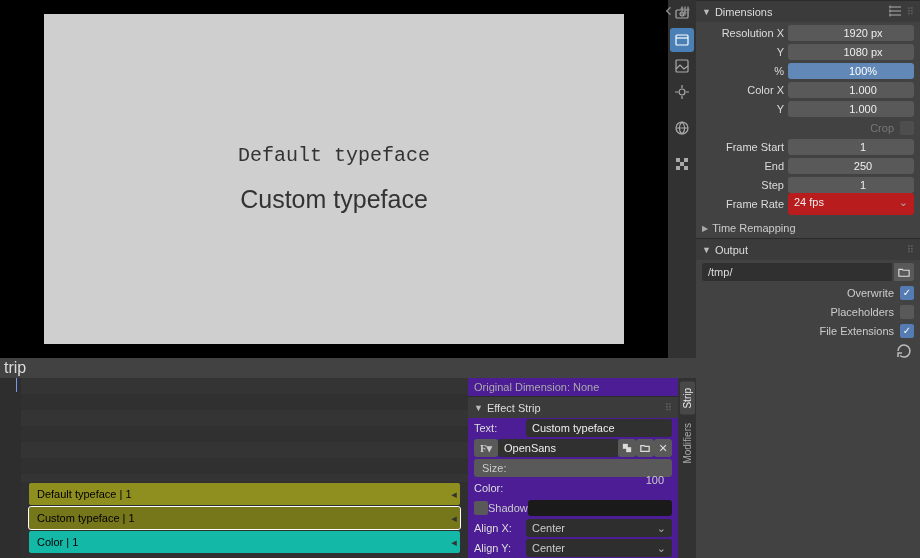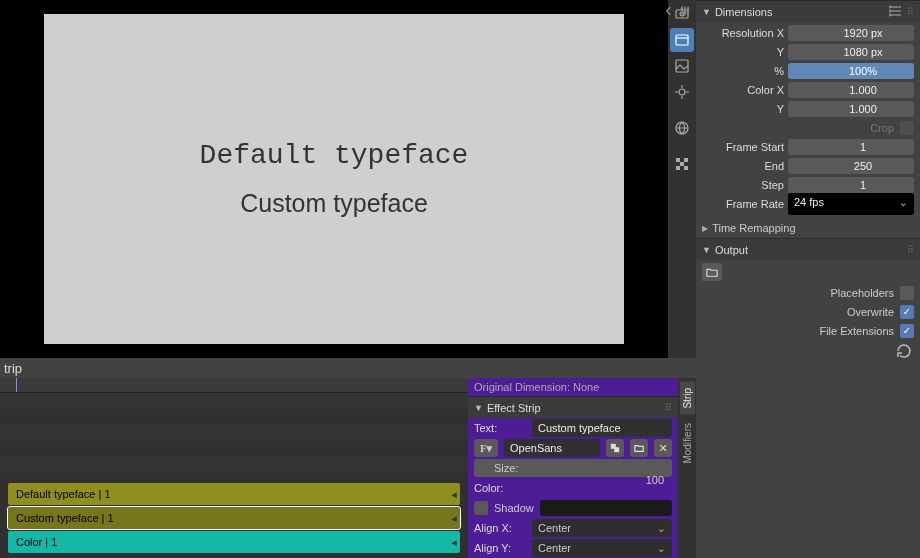--- a/index.html
+++ b/index.html
@@ -17,44 +17,44 @@
 .right-col { display: flex; width: 224px; flex-shrink: 0; }
 
 
 .preview-pane { height: 360px; display: flex; background: #000; position: relative; }
 .preview-viewport { flex: 1; display: flex; align-items: center; justify-content: center; }
 .preview-canvas {
   width: 580px; height: 330px; background: #cfcfcf;
   display: flex; flex-direction: column; align-items: center; justify-content: center;
   gap: 18px; color: #333;
 }
-.pc-line1 { font-family: "Courier New", monospace; font-size: 28px; }
+.pc-line1 { font-family: "Courier New", monospace; font-size: 20px; }
 .pc-line2 { font-family: Arial, sans-serif; font-size: 25px; }
 .preview-corner { position: absolute; top: 4px; right: 4px; display: flex; gap: 2px; }
 .corner-icon { width: 14px; height: 14px; display: flex; align-items: center; justify-content: center; color: #888; cursor: pointer; }
 .corner-icon svg { width: 12px; height: 12px; }
 
 .preview-icon-strip {
   width: 28px; background: #323232; display: flex; flex-direction: column; align-items: center; padding-top: 2px; gap: 2px;
 }
 .strip-btn { width: 24px; height: 24px; display: flex; align-items: center; justify-content: center; color: #aaa; border-radius: 3px; cursor: pointer; }
 .strip-btn.active { background: #4a80b5; color: #fff; }
 .strip-btn svg { width: 16px; height: 16px; }
 .strip-sep { height: 8px; }
 
 
 .mid-bar { height: 20px; background: #424242; display: flex; align-items: center; padding: 0 4px; gap: 8px; }
 .mid-bar .checkbox-row { display: flex; align-items: center; gap: 4px; margin-top: 45px; }
 .mid-bar .cb { width: 12px; height: 12px; background: #545454; border-radius: 2px; }
-.mid-bar span { font-size: 13px; color: #ddd; }
+.mid-bar span { font-size: 16px; color: #ddd; }
 
 
 .timeline { flex: 1; display: flex; flex-direction: column; background: #2e2e2e; }
 .timeline-top { display: flex; flex: 1; }
-.timeline-left { flex: 1; display: flex; flex-direction: column; }
+.timeline-left { flex: 1; display: flex; flex-direction: row; gap: 21px; }
 .ruler { height: 15px; background: #3a3a3a; position: relative; border-bottom: 1px solid #222; }
 .playhead { position: absolute; top: 0; bottom: 0; left: 16px; width: 1px; background: #79e; }
 .tracks { flex: 1; display: flex; flex-direction: column; justify-content: flex-end; padding-bottom: 4px; background: #303030; }
 .track-bg { flex: 1; background: repeating-linear-gradient(to bottom, #343434 0 16px, #303030 16px 32px); }
 .strip-row { height: 24px; padding: 1px 8px; }
 .strip {
   height: 22px; display: flex; align-items: center; padding: 0 8px;
   font-size: 11px; position: relative; border-radius: 2px;
 }
 .strip.txt1 { background: #8f8f20; color: #000; }
@@ -99,33 +99,33 @@
 .cb-box.checked::after { content: "✓"; color: #fff; font-size: 10px; }
 .sub-header { height: 20px; display: flex; align-items: center; padding: 0 6px; gap: 4px; }
 .sub-header .tri2 { font-size: 8px; color: #aaa; }
 .path-row { display: flex; align-items: center; height: 20px; gap: 2px; padding-right: 0; }
 .path-input { flex: 1; background: #303030; color: #ddd; padding: 0 6px; line-height: 18px; height: 18px; border-radius: 3px 0 0 3px; }
 .folder-btn { width: 20px; height: 18px; background: #595959; border-radius: 0 3px 3px 0; display: flex; align-items: center; justify-content: center; color: #ddd; }
 .refresh-row { height: 20px; display: flex; align-items: center; justify-content: flex-end; padding-right: 2px; }
 .refresh-icon { width: 16px; height: 16px; color: #bbb; cursor: pointer; }
 
 
-.sp-row { display: flex; align-items: center; height: 20px; gap: 6px; padding: 0 6px; }
+.sp-row { display: flex; align-items: center; height: 20px; gap: 0; padding: 0 6px; }
 .sp-row .lbl { width: 52px; text-align: left; color: #ddd; }
 .sp-row .input { flex: 1; background: #303030; border-radius: 3px; height: 18px; line-height: 18px; padding: 0 6px; color: #eee; }
 .sp-row .slider { flex: 1; background: #595959; border-radius: 3px; height: 18px; display: flex; }
-.sp-row .slider-lbl { flex: 1; padding: 0 20px; line-height: 18px; }
+.sp-row .slider-lbl { flex: 1; padding: 0 8px; line-height: 18px; }
 .sp-row .slider-val { padding: 12px 8px; line-height: 18px; }
 .sp-row .dropdown { flex: 1; background: #2e2e2e; border-radius: 3px; height: 18px; line-height: 18px; padding: 0 6px; position: relative; }
 .sp-row .dropdown::after { content: "⌄"; position: absolute; right: 6px; top: 0; color: #aaa; }
 .sp-row .color-sw { flex: 1; height: 16px; background: #1a1a1a; border-radius: 3px; }
 .sp-row .f-btn { width: 24px; height: 18px; background: #595959; border-radius: 3px; display: flex; align-items: center; justify-content: center; font-family: serif; font-weight: bold; }
 .sp-row .mini-btn { width: 18px; height: 18px; background: #595959; border-radius: 3px; display: flex; align-items: center; justify-content: center; color: #ddd; }
 .info-line { padding: 3px 6px; color: #aaa; font-size: 11px; }
-.dropdown-wide { flex: 1; background: #000000; border-radius: 3px; height: 22px; line-height: 18px; padding: 0 6px; position: relative; color: #eee; }
+.dropdown-wide { flex: 1; background: #b91c1c; border-radius: 3px; height: 22px; line-height: 18px; padding: 0 6px; position: relative; color: #eee; }
 .dropdown-wide::after { content: "⌄"; position: absolute; right: 6px; top: 0; color: #aaa; }
 </style>
 </head>
 <body>
 
 <div class="app">
   <div class="left-col">
 
     <div class="preview-pane">
       <div class="preview-viewport">
@@ -355,36 +355,37 @@
         <span class="tri2">▶</span>
         <span>Time Remapping</span>
       </div>
       <div class="panel-header">
         <span class="tri">▼</span>
         <span class="title">Output</span>
         <span class="grip">⠿</span>
       </div>
       <div class="panel-body">
         <div class="path-row">
+          <div class="path-input">/tmp/</div>
           <div class="folder-btn">
             <svg viewBox="0 0 14 14" width="12" height="12" fill="none" stroke="currentColor" stroke-width="1.3">
                 <path d="M1 4 h4 l1 1 h7 v7 h-12 z"></path>
               </svg>
           </div>
         </div>
         <div class="prop-row">
           <div class="checkbox-r">
+            <span>Overwrite</span>
+            <div class="cb-box checked"></div>
+          </div>
+        </div>
+        <div class="prop-row">
+          <div class="checkbox-r">
             <span>Placeholders</span>
             <div class="cb-box"></div>
-          </div>
-        </div>
-        <div class="prop-row">
-          <div class="checkbox-r">
-            <span>Overwrite</span>
-            <div class="cb-box checked"></div>
           </div>
         </div>
         <div class="prop-row">
           <div class="checkbox-r">
             <span>File Extensions</span>
             <div class="cb-box checked"></div>
           </div>
         </div>
         <div class="refresh-row">
           <span class="refresh-icon">

